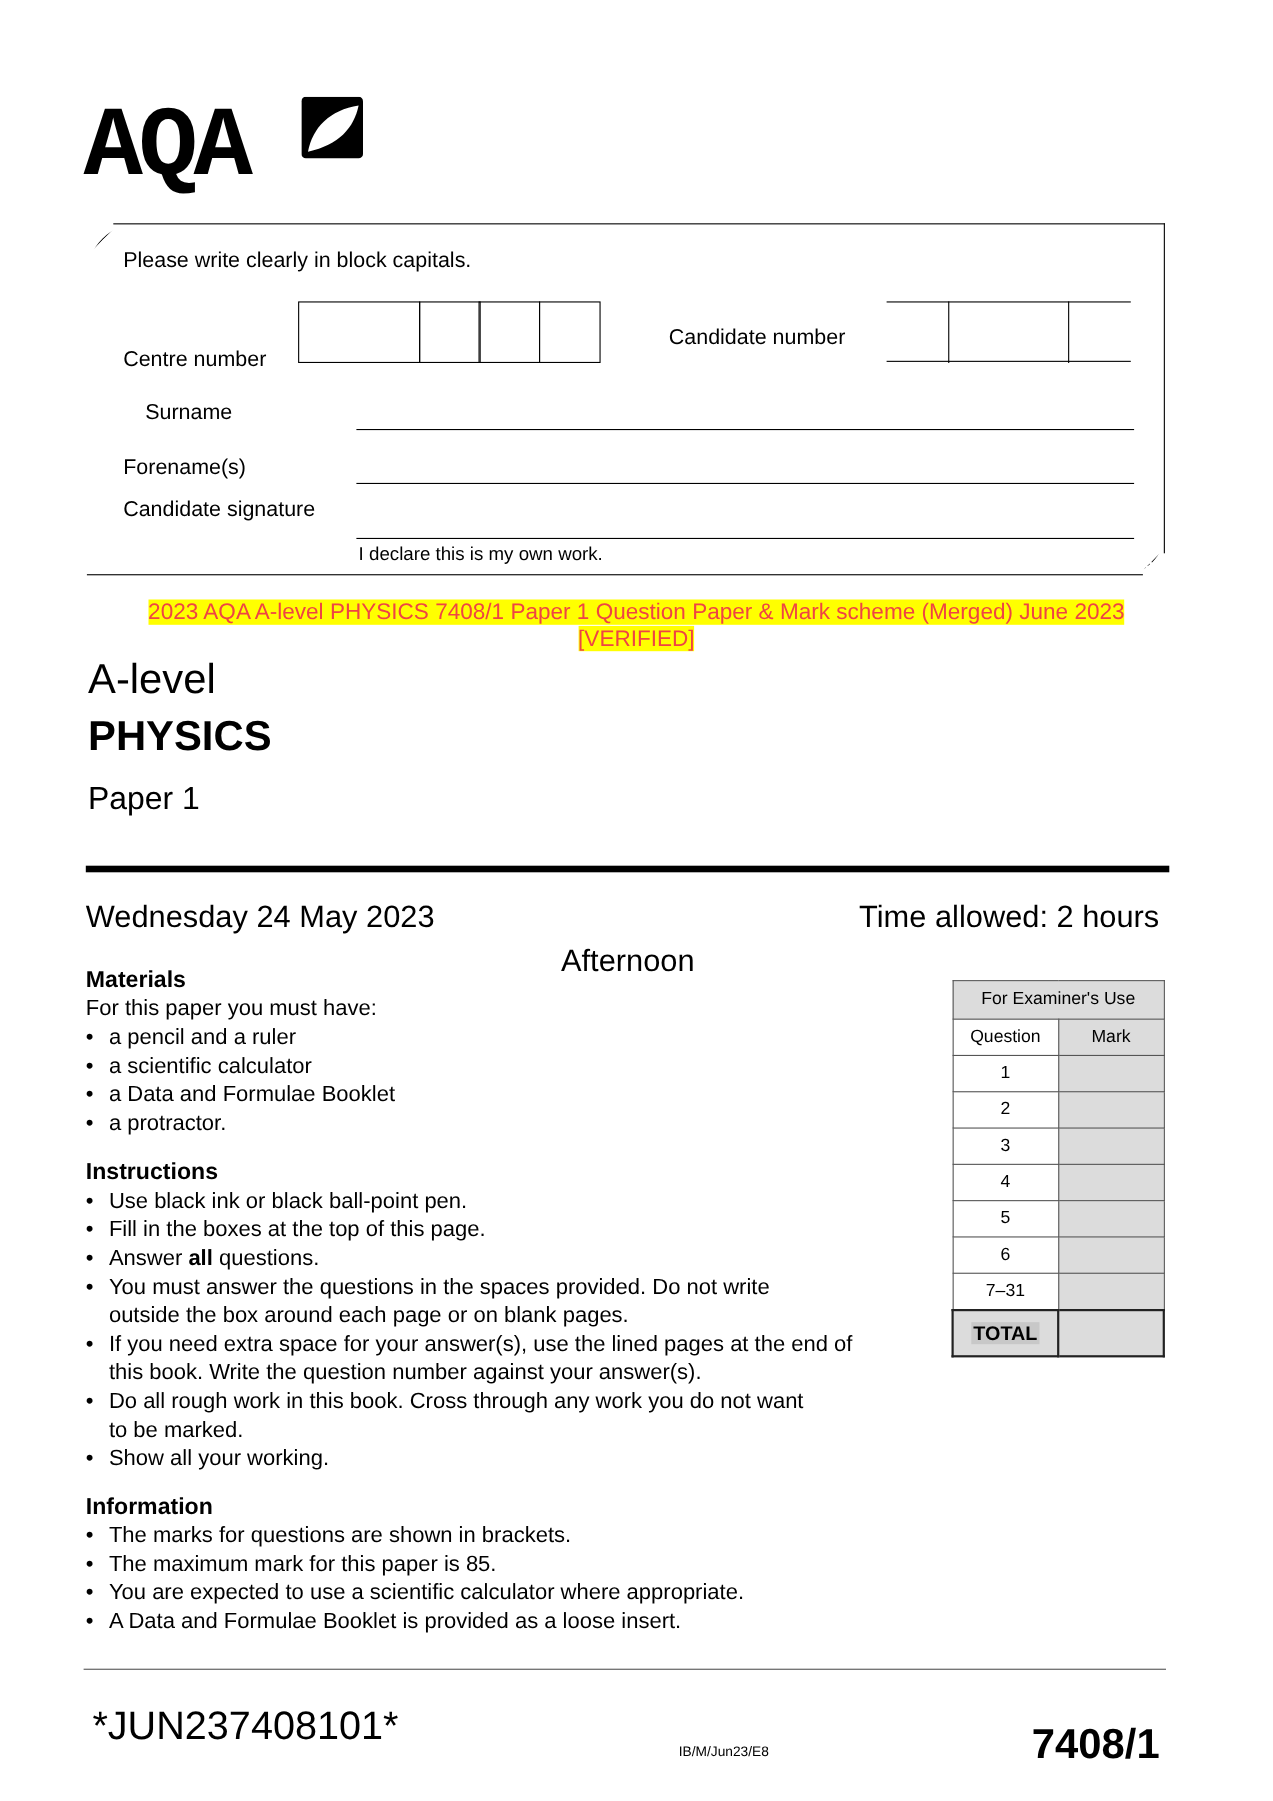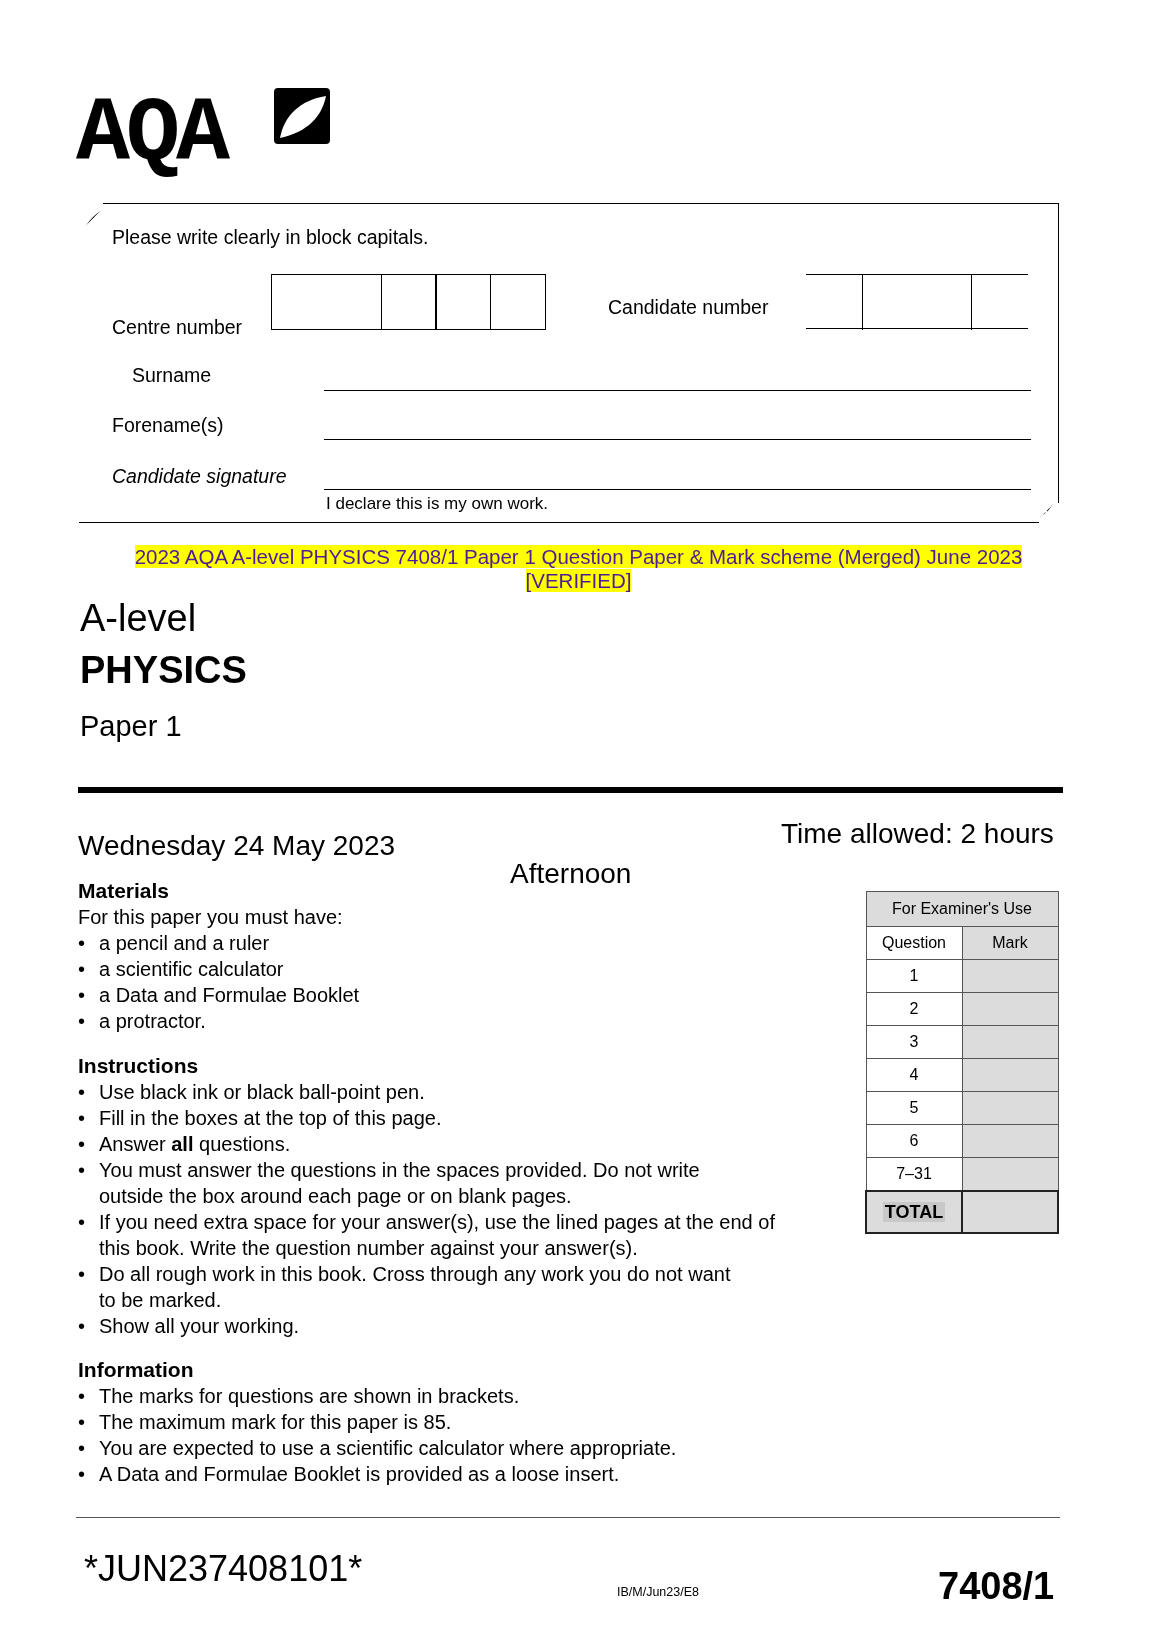--- a/index.html
+++ b/index.html
@@ -19,21 +19,21 @@
                border-top:1.2px solid #000; border-left:1.2px solid #000; border-top-left-radius:48px;
                clip-path: polygon(0 0, 60% 0, 0 60%); }
   .corner-br { position:absolute; right:0; bottom:0; width:40px; height:40px;
                border-bottom:1.2px dashed #000; border-right:1.2px solid #000; border-bottom-right-radius:40px;
                clip-path: polygon(100% 40%, 100% 100%, 40% 100%); }
 
   .lbl { font-size:19.5px; line-height:22px; white-space:nowrap; }
   .cell-box { border:1.5px solid #000; box-sizing:border-box; height:56px; }
   .hline { border-top:1.5px solid #000; height:0; }
 
-  .banner { left:0; width:1157px; top:545px; text-align:center; font-size:20.5px; line-height:24px; color:#4c1d95; }
+  .banner { left:0; width:1157px; top:545px; text-align:center; font-size:20.5px; line-height:24px; color:#ef4444; }
   .banner span { background:#ffff00; }
 
   .title1 { left:80px; top:596px; font-size:38px; line-height:44px; }
   .title2 { left:80px; top:648px; font-size:38px; line-height:44px; font-weight:bold; }
   .title3 { left:80px; top:708px; font-size:29px; line-height:36px; }
 
   .thick-rule { left:78px; top:787px; width:985px; height:6px; background:#000; }
   .date-row { top:817px; font-size:28px; line-height:34px; white-space:nowrap; }
 
   .sec-h { font-weight:bold; font-size:21px; line-height:26px; }
@@ -93,37 +93,37 @@
   <div class="abs" style="left:56px; top:0; width:110px; height:56px; border-left:1.5px solid #000; border-right:1.5px solid #000; box-sizing:border-box;"></div>
   <div class="abs" style="left:166px; top:0; width:56px; height:56px;"></div>
 </div>
 
 <div class="abs lbl" style="left:112px; top:364px;margin-left:20px;">Surname</div>
 <div class="abs hline" style="left:324px; top:390px; width:707px;"></div>
 
 <div class="abs lbl" style="left:112px; top:414px;">Forename(s)</div>
 <div class="abs hline" style="left:324px; top:439px; width:707px;"></div>
 
-<div class="abs lbl" style="left:112px; top:465px;font-style:italic;">Candidate signature</div>
+<div class="abs lbl" style="left:112px; top:452px;">Candidate signature</div>
 <div class="abs hline" style="left:324px; top:489px; width:707px;"></div>
 
 <div class="abs" style="left:326px; top:493px; font-size:17px; line-height:22px; white-space:nowrap;">I declare this is my own work.</div>
 
 <div class="abs banner">
   <div><span>2023 AQA A-level PHYSICS 7408/1 Paper 1 Question Paper &amp; Mark scheme (Merged) June 2023</span></div>
   <div><span>[VERIFIED]</span></div>
 </div>
 
 <div class="abs title1">A-level</div>
 <div class="abs title2">PHYSICS</div>
 <div class="abs title3">Paper 1</div>
 
 <div class="abs thick-rule"></div>
 
-<div class="abs date-row" style="left:78px;margin-top:12px;">Wednesday 24 May 2023</div>
+<div class="abs date-row" style="left:78px;">Wednesday 24 May 2023</div>
 <div class="abs date-row" style="left:510px;margin-top:40px;">Afternoon</div>
 <div class="abs date-row" style="left:781px;">Time allowed: 2 hours</div>
 
 <div class="abs" style="left:78px; top:878px; width:740px;">
   <div class="sec-h">Materials</div>
   <div class="body-txt">For this paper you must have:</div>
   <ul class="ul body-txt">
     <li><span class="bullet">•</span><span>a pencil and a ruler</span></li>
     <li><span class="bullet">•</span><span>a scientific calculator</span></li>
     <li><span class="bullet">•</span><span>a Data and Formulae Booklet</span></li>

